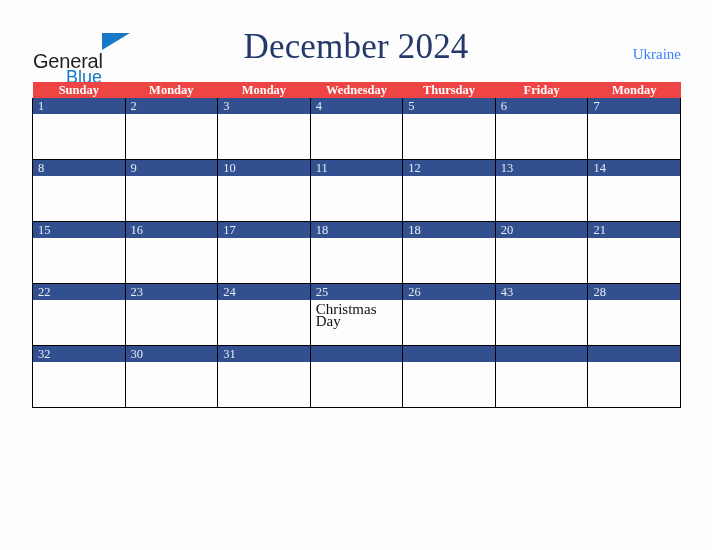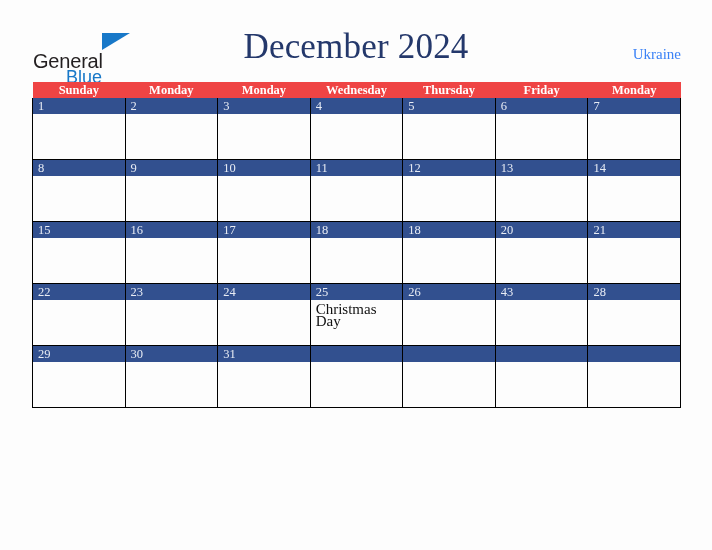--- a/index.html
+++ b/index.html
@@ -296,21 +296,21 @@
             <div class="daybar">43</div>
             <div class="events"></div>
           </td>
           <td>
             <div class="daybar">28</div>
             <div class="events"></div>
           </td>
         </tr>
         <tr class="week">
           <td>
-            <div class="daybar">29</div>
+            <div class="daybar">32</div>
             <div class="events"></div>
           </td>
           <td>
             <div class="daybar">30</div>
             <div class="events"></div>
           </td>
           <td>
             <div class="daybar">31</div>
             <div class="events"></div>
           </td>

